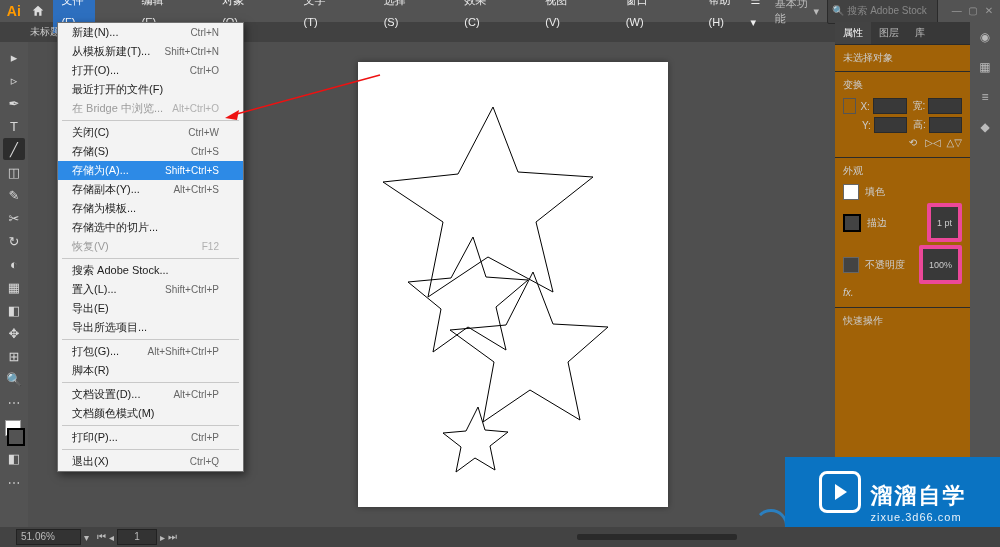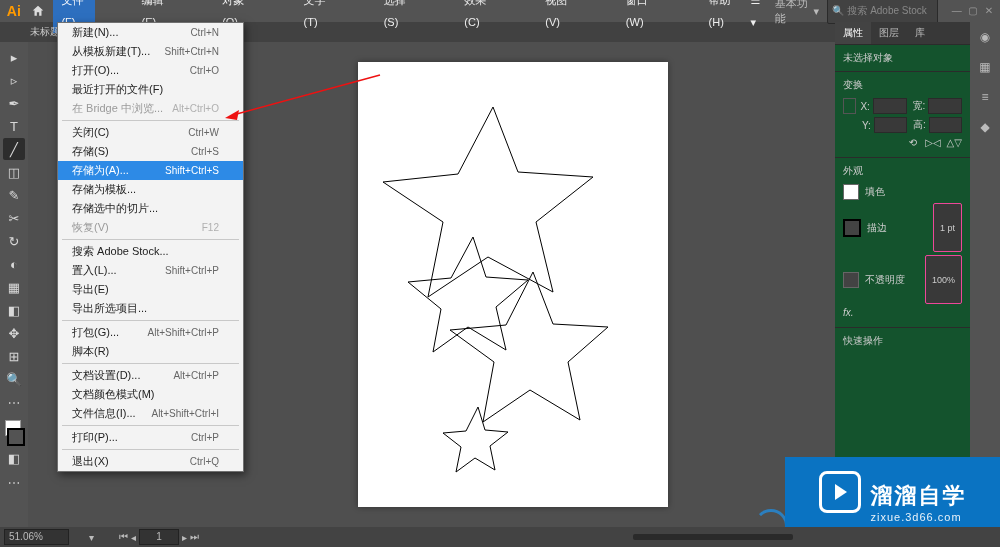--- a/index.html
+++ b/index.html
@@ -32,34 +32,34 @@
   .dd-row{display:flex;justify-content:space-between;padding:2px 24px 2px 14px;line-height:15px;}
   .dd-row.hl{background:#2d8ae6;color:#fff;}
   .dd-row.disabled{color:#9a9a9a;}
   .dd-row .sc{color:#666;font-size:10px;}
   .dd-row.hl .sc{color:#fff;}
   .dd-row.disabled .sc{color:#b0b0b0;}
   .dd-sep{height:1px;background:#c8c8c8;margin:2px 4px;}
   
   .arrow{position:absolute;z-index:60;pointer-events:none;}
   
-  .rightcol{position:absolute;right:30px;top:22px;width:135px;bottom:20px;background:#14532d;color:#ccc;font-size:10px;}
+  .rightcol{position:absolute;right:30px;top:22px;width:135px;bottom:20px;background:#a16207;color:#ccc;font-size:10px;}
   .rtabs{height:22px;display:flex;border-bottom:1px solid #2b2b2b;background:#383838;}
   .rtab{padding:0 8px;line-height:22px;color:#bbb;}
   .rtab.active{background:#434343;color:#fff;}
   .rsec{padding:6px 8px;border-bottom:1px solid #2b2b2b;}
   .rsec .title{color:#ccc;margin-bottom:6px;}
   .rsec .row{display:flex;align-items:center;margin:3px 0;}
   .rsec .field{width:34px;height:14px;background:#393939;border:1px solid #2a2a2a;color:#777;font-size:9px;padding:0 2px;margin-left:3px;}
   .rsec .sw{width:14px;height:14px;border:1px solid #666;margin-right:6px;}
-  .chip{height:15px;background:#393939;border:1px solid #ec4899;border-radius:2px;font-size:9px;padding:16px 6px;display:inline-flex;align-items:center;color:#ccc;}
+  .chip{height:15px;background:#393939;border:4px solid #ec4899;border-radius:2px;font-size:9px;padding:8px 6px;display:inline-flex;align-items:center;color:#ccc;}
   .iconrow{position:absolute;right:0;top:22px;width:30px;bottom:20px;background:#535353;display:flex;flex-direction:column;align-items:center;}
   .ricon{width:22px;height:22px;margin:4px 0;color:#bbb;display:flex;align-items:center;justify-content:center;font-size:12px;}
   
-  .status{position:absolute;left:0;right:0;bottom:0;height:20px;background:#434343;display:flex;align-items:center;color:#bbb;font-size:10px;padding:0 4px;gap:17px;}
+  .status{position:absolute;left:0;right:0;bottom:0;height:20px;background:#434343;display:flex;align-items:center;color:#bbb;font-size:10px;padding:0 16px;}
   .status .zoom{width:55px;height:14px;background:#333;border:1px solid #222;padding:0 4px;line-height:14px;}
   .status .nav{margin-left:8px;display:flex;align-items:center;}
   .progress-spinner{position:absolute;right:212px;bottom:4px;width:28px;height:28px;border:3px solid #2b7fbf;border-left-color:transparent;border-radius:50%;}
   
   .wm{position:absolute;right:0;bottom:20px;width:215px;height:70px;background:#0a73c2;color:#fff;display:flex;align-items:center;justify-content:center;z-index:40;}
   .wm .play{width:36px;height:36px;border:3px solid #fff;border-radius:8px;display:flex;align-items:center;justify-content:center;margin-right:10px;}
   .wm .play::after{content:"";border-left:12px solid #fff;border-top:8px solid transparent;border-bottom:8px solid transparent;margin-left:3px;}
   .wm .txt{display:flex;flex-direction:column;}
   .wm .big{font-size:22px;font-weight:bold;letter-spacing:2px;margin-top:20px;}
   .wm .small{font-size:11px;letter-spacing:1px;opacity:.9;}
@@ -173,20 +173,24 @@
       </div>
       <div class="dd-row">
         <span>存储(S)</span>
         <span class="sc">Ctrl+S</span>
       </div>
       <div class="dd-row hl">
         <span>存储为(A)...</span>
         <span class="sc">Shift+Ctrl+S</span>
       </div>
       <div class="dd-row">
+        <span>存储副本(Y)...</span>
+        <span class="sc">Alt+Ctrl+S</span>
+      </div>
+      <div class="dd-row">
         <span>存储为模板...</span>
         <span class="sc"></span>
       </div>
       <div class="dd-row">
         <span>存储选中的切片...</span>
         <span class="sc"></span>
       </div>
       <div class="dd-row disabled">
         <span>恢复(V)</span>
         <span class="sc">F12</span>
@@ -218,24 +222,20 @@
         <span class="sc"></span>
       </div>
       <div class="dd-sep"></div>
       <div class="dd-row">
         <span>文档设置(D)...</span>
         <span class="sc">Alt+Ctrl+P</span>
       </div>
       <div class="dd-row">
         <span>文档颜色模式(M)</span>
         <span class="sc"></span>
-      </div>
-      <div class="dd-row">
-        <span>文件信息(I)...</span>
-        <span class="sc">Alt+Shift+Ctrl+I</span>
       </div>
       <div class="dd-sep"></div>
       <div class="dd-row">
         <span>打印(P)...</span>
         <span class="sc">Ctrl+P</span>
       </div>
       <div class="dd-sep"></div>
       <div class="dd-row">
         <span>退出(X)</span>
         <span class="sc">Ctrl+Q</span>

